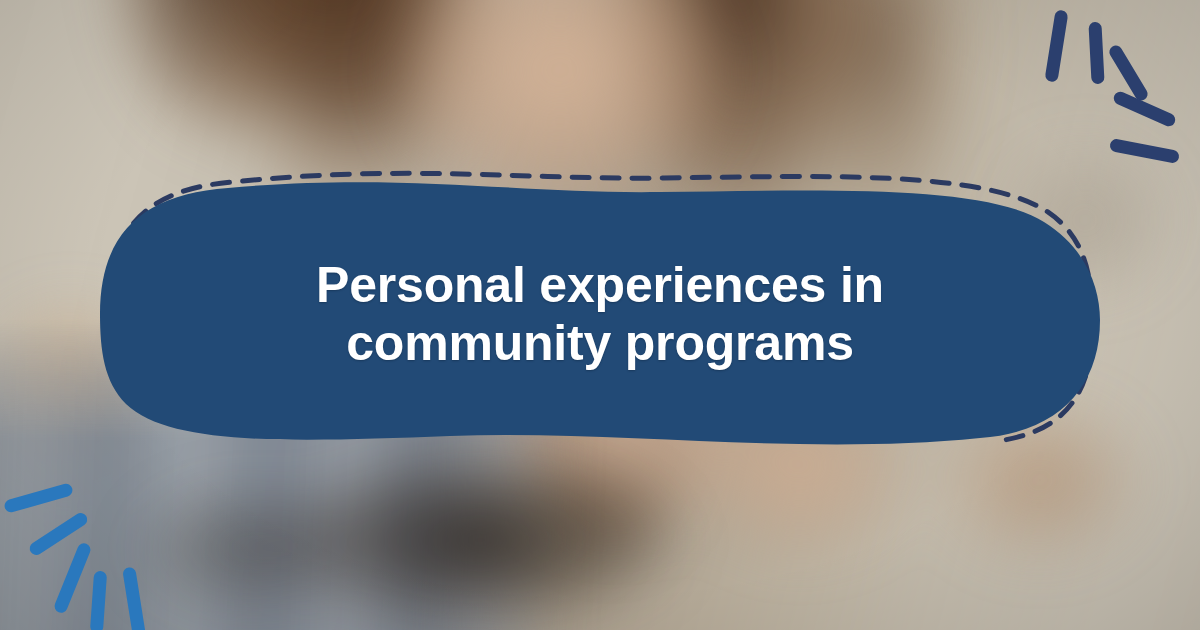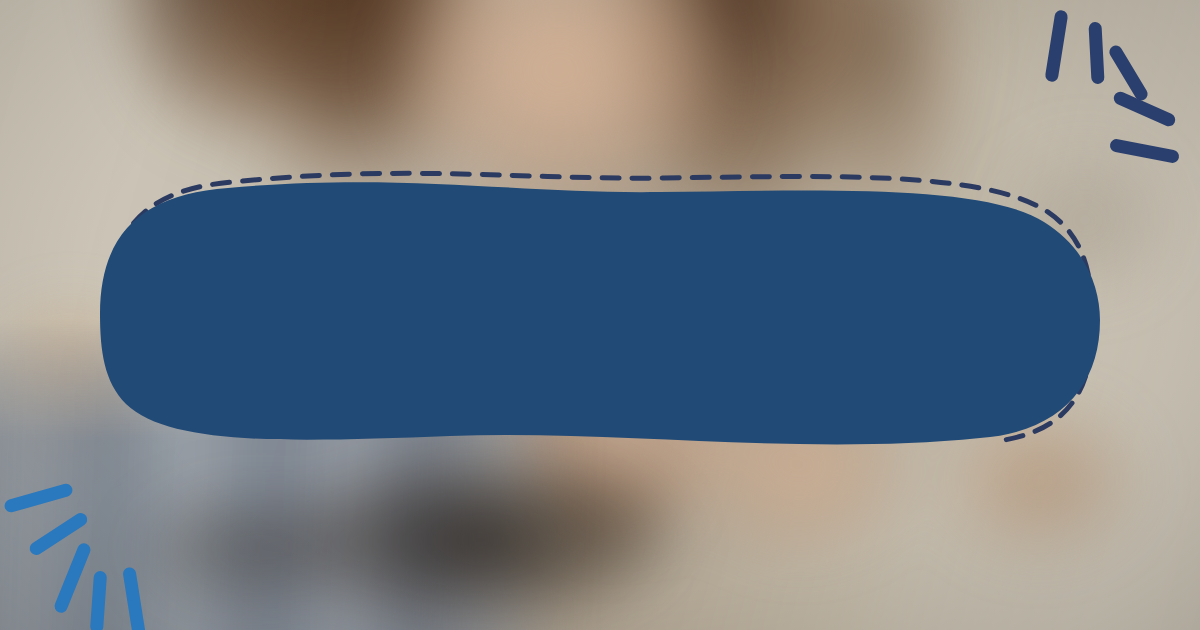--- a/index.html
+++ b/index.html
@@ -181,20 +181,22 @@
                C 722 10, 884 4, 944 42
                C 986 68, 1000 108, 1000 140
                C 1000 206, 960 252, 880 258
                C 700 276, 520 250, 350 256
                C 190 262, 70 266, 26 224
                C 4 202, 0 170, 0 134 Z" fill="#224a76"></path>
     </svg>
   </div>
 
   <div class="headline">
+    <div class="headline-line">Personal experiences in</div>
+    <div class="headline-line">community programs</div>
   </div>
 
   <div class="burst burst-tr">
     <span class="ray" style="left:28px;  top:6px;   width:13px; height:72px; background:#2b3f6e; transform:rotate(9deg);"></span>
     <span class="ray" style="left:68px;  top:18px;  width:13px; height:62px; background:#2b3f6e; transform:rotate(-3deg);"></span>
     <span class="ray" style="left:100px; top:38px;  width:13px; height:62px; background:#2b3f6e; transform:rotate(-31deg);"></span>
     <span class="ray" style="left:116px; top:72px;  width:13px; height:66px; background:#2b3f6e; transform:rotate(-66deg);"></span>
     <span class="ray" style="left:116px; top:112px; width:13px; height:70px; background:#2b3f6e; transform:rotate(-79deg);"></span>
   </div>
 

